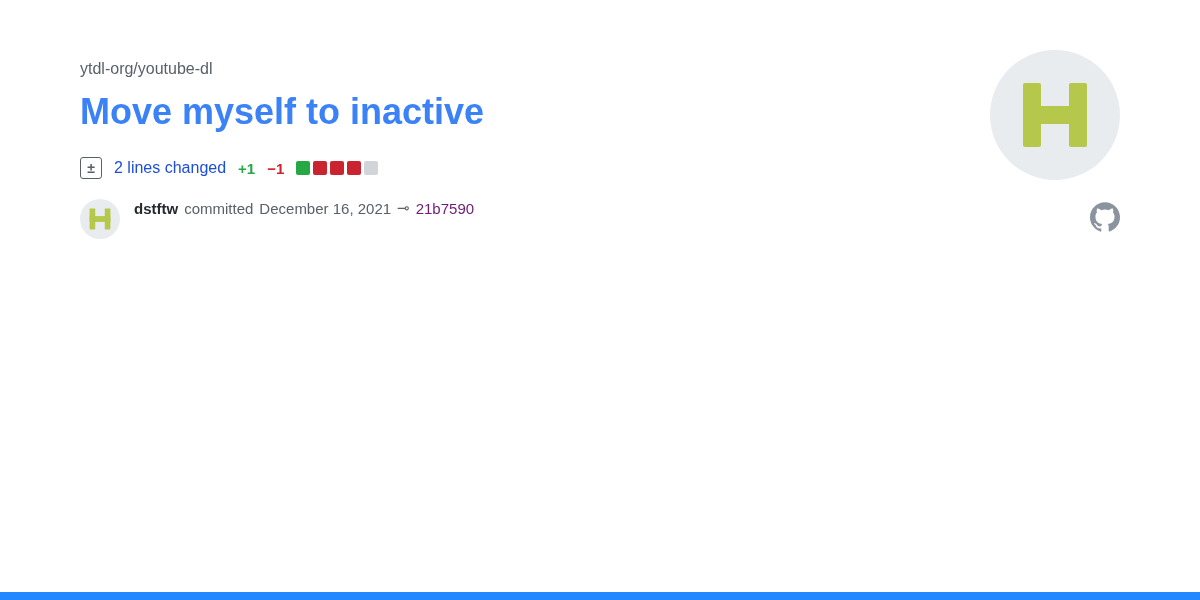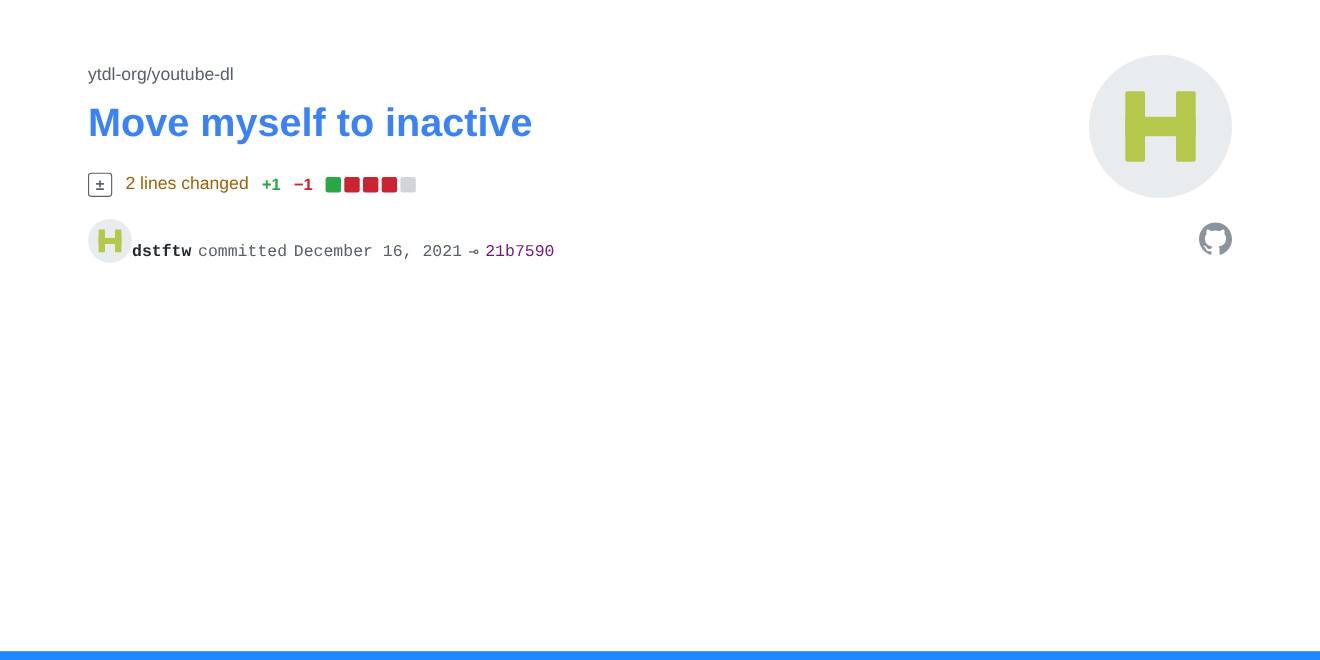--- a/index.html
+++ b/index.html
@@ -48,21 +48,21 @@
       border: 1.5px solid #586069;
       border-radius: 3px;
       font-size: 14px;
       color: #586069;
       font-weight: bold;
       flex-shrink: 0;
     }
 
     .lines-changed-text {
       font-size: 16px;
-      color: #a16207;
+      color: #1d4ed8;
     }
 
     .additions {
       font-size: 15px;
       font-weight: 600;
       color: #28a745;
     }
 
     .deletions {
       font-size: 15px;
@@ -122,22 +122,22 @@
       bottom: 40px;
       left: 80px;
       right: 80px;
       display: flex;
       align-items: center;
       justify-content: space-between;
     }
 
     .author-left {
       display: flex;
-      align-items: flex-end;
-      font-family: Liberation Mono, monospace;
+      align-items: flex-start;
+      gap: 14px;
     }
 
     .small-avatar {
       width: 40px;
       height: 40px;
       border-radius: 50%;
       background: #e8ecef;
       display: flex;
       align-items: center;
       justify-content: center;

